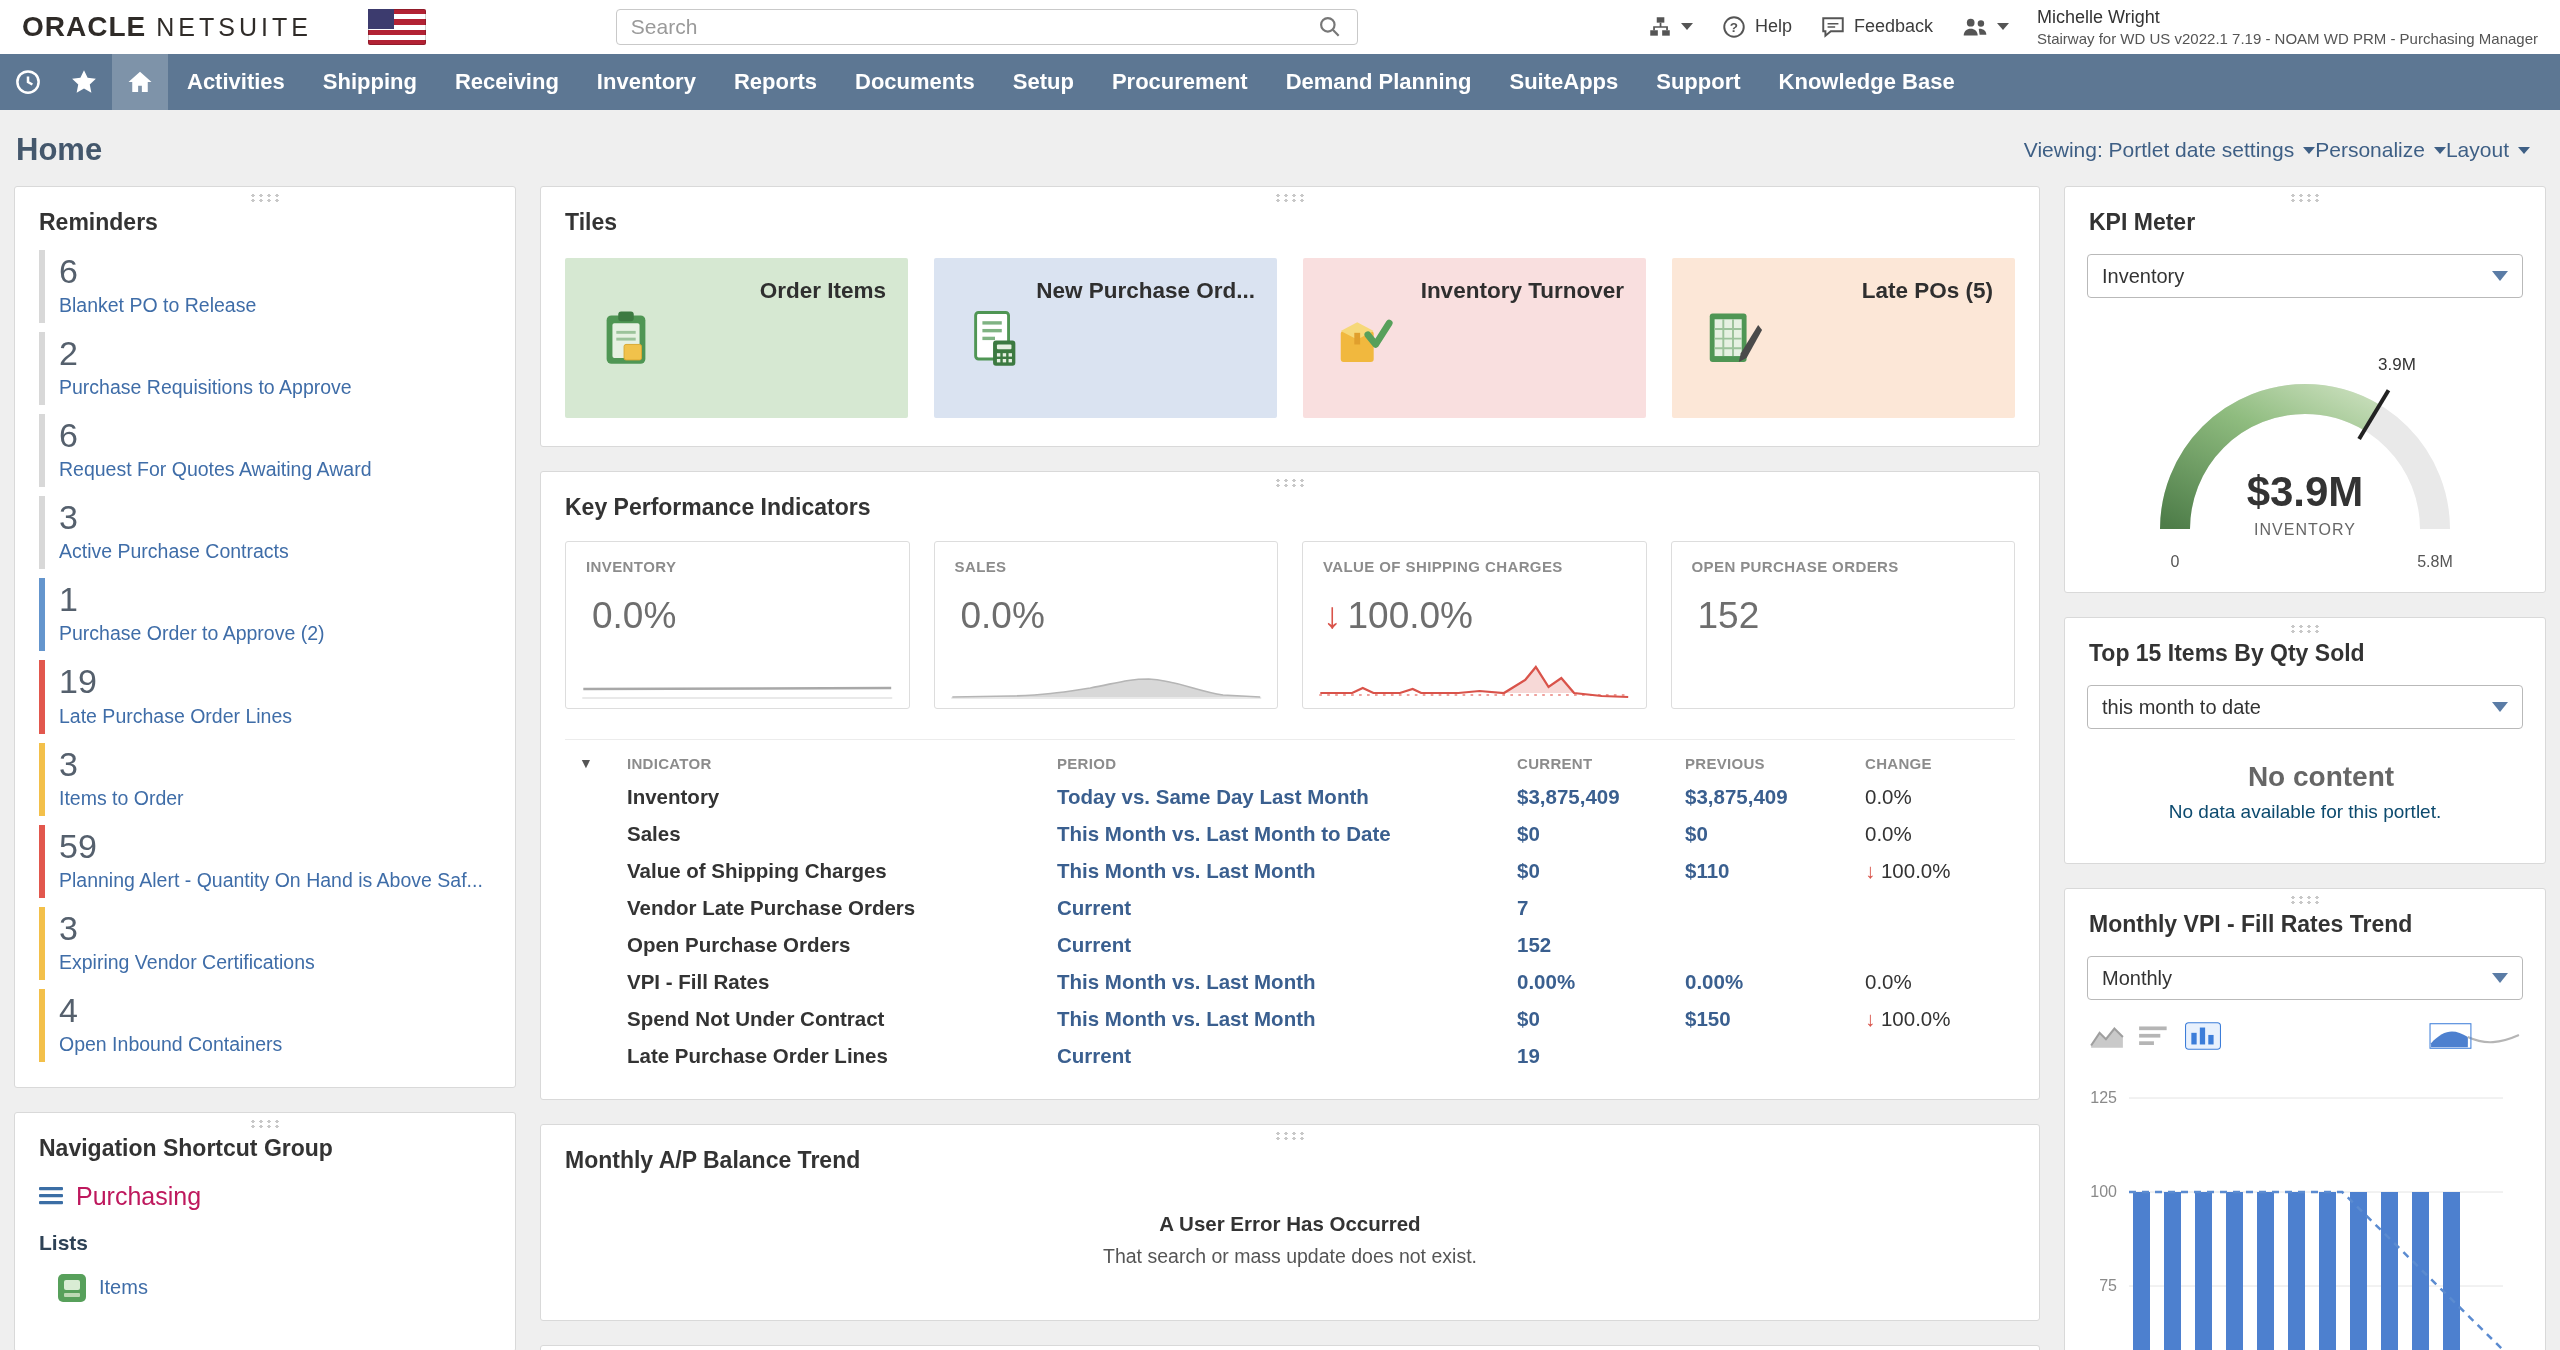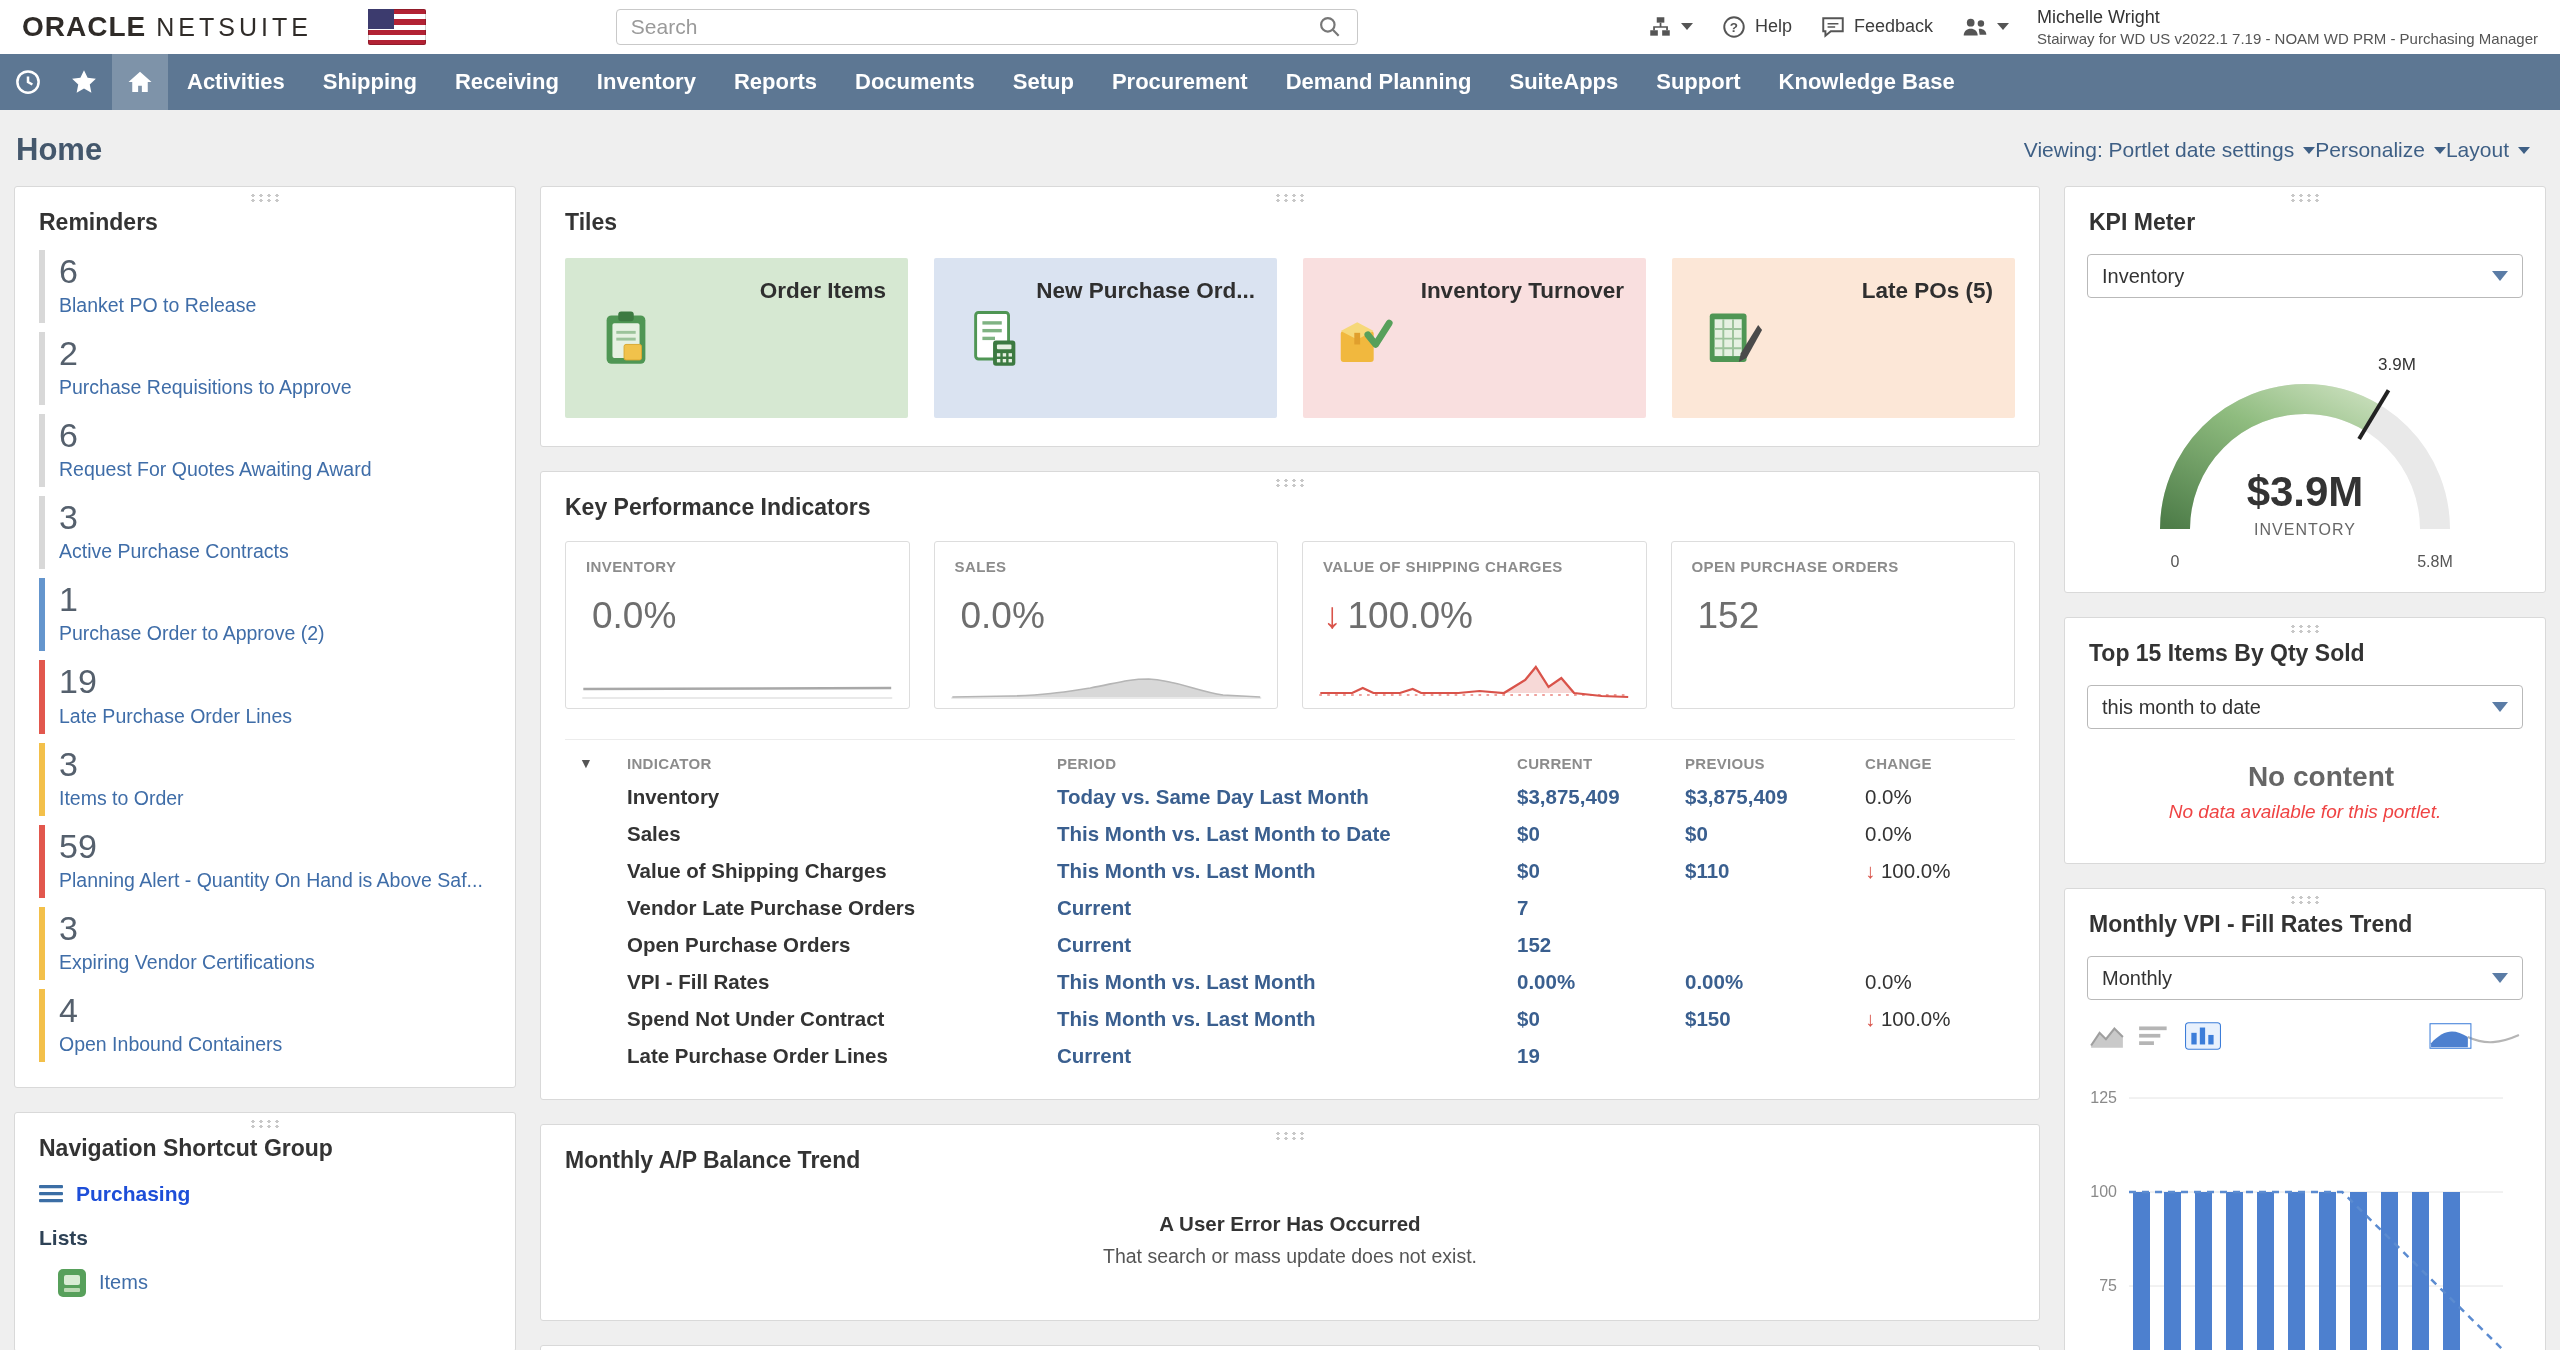--- a/index.html
+++ b/index.html
@@ -54,22 +54,22 @@
   .drag-handle { position:absolute; top:6px; left:50%; width:32px; height:10px; margin-left:-16px; cursor:grab;
     background-image:radial-gradient(circle, #c8c8c8 1.6px, transparent 1.8px); background-size:8px 5px; }
 
   
   .reminder-item { margin:0 24px 9px 24px; padding:2px 0 6px 14px; border-left:6px solid var(--accent,#d8d8d8); cursor:pointer; }
   .reminder-count { font-size:34px; color:#55606d; line-height:1.15; }
   .reminder-label { font-size:19.5px; color:#3f6da8; margin-top:3px; white-space:nowrap; overflow:hidden; }
   .reminders-body { padding-bottom:16px; }
 
   
-  .shortcut-group { display:flex; align-items:center; gap:13px; padding:6px 24px 14px; color:#1d4ed8;
-    font-weight:700; font-size:21px; cursor:pointer; }
+  .shortcut-group { display:flex; align-items:center; gap:13px; padding:6px 24px 14px; color:#be185d;
+    font-weight:400; font-size:25px; cursor:pointer; }
   .shortcut-section { padding:6px 24px 10px; color:#2e4256; font-weight:700; font-size:21px; }
   .shortcut-item { display:flex; gap:12px; padding:8px 24px 34px 42px; align-items:center; color:#3f6da8;
     font-size:20px; cursor:pointer; }
 
   
   .tiles-row { display:flex; gap:26px; padding:8px 24px 28px; }
   .tile { flex:1; height:160px; border-radius:2px; position:relative; background:var(--accent,#eee); cursor:pointer; }
   .tile-label { position:absolute; top:20px; right:22px; font-size:22.5px; font-weight:700; color:#2f2f2f; }
   .tile-icon { position:absolute; left:30px; top:50%; transform:translateY(-46%); }
 
@@ -103,21 +103,21 @@
   .select .caret { border-top-color:#5a7ca6; border-left-width:8px; border-right-width:8px; border-top-width:10px; }
 
   .gauge-wrap { display:flex; justify-content:center; padding:4px 0 18px; }
   .g-value { font-size:42px; font-weight:700; fill:#333; text-anchor:middle; }
   .g-label { font-size:16px; fill:#666; text-anchor:middle; letter-spacing:1px; }
   .g-marker { font-size:17px; fill:#333; text-anchor:middle; }
   .g-min, .g-max { font-size:16px; fill:#555; text-anchor:middle; }
 
   .nocontent-block { text-align:center; padding:10px 0 40px; }
   .nocontent-title { font-size:28px; font-weight:700; color:#666;padding-left:32px; }
-  .nocontent-msg { font-size:19px; color:#ef4444; margin-top:8px;font-style:italic; }
+  .nocontent-msg { font-size:19px; color:#0c4a6e; margin-top:8px; }
 
   .chart-tools { display:flex; align-items:center; gap:12px; padding:0 24px 12px; }
   .ct-spacer { flex:1; }
   .vpi-wrap { padding:0 12px 0 6px; }
   .vpi .grid { stroke:#e4e4e4; stroke-width:1; }
   .vpi .tick { font-size:16px; fill:#8a8a8a; }
   .vpi .trend { fill:none; stroke:#5b8bd0; stroke-width:2.5; stroke-dasharray:7 6; }
 
   .partial-portlet { height:64px; }
 </style>

